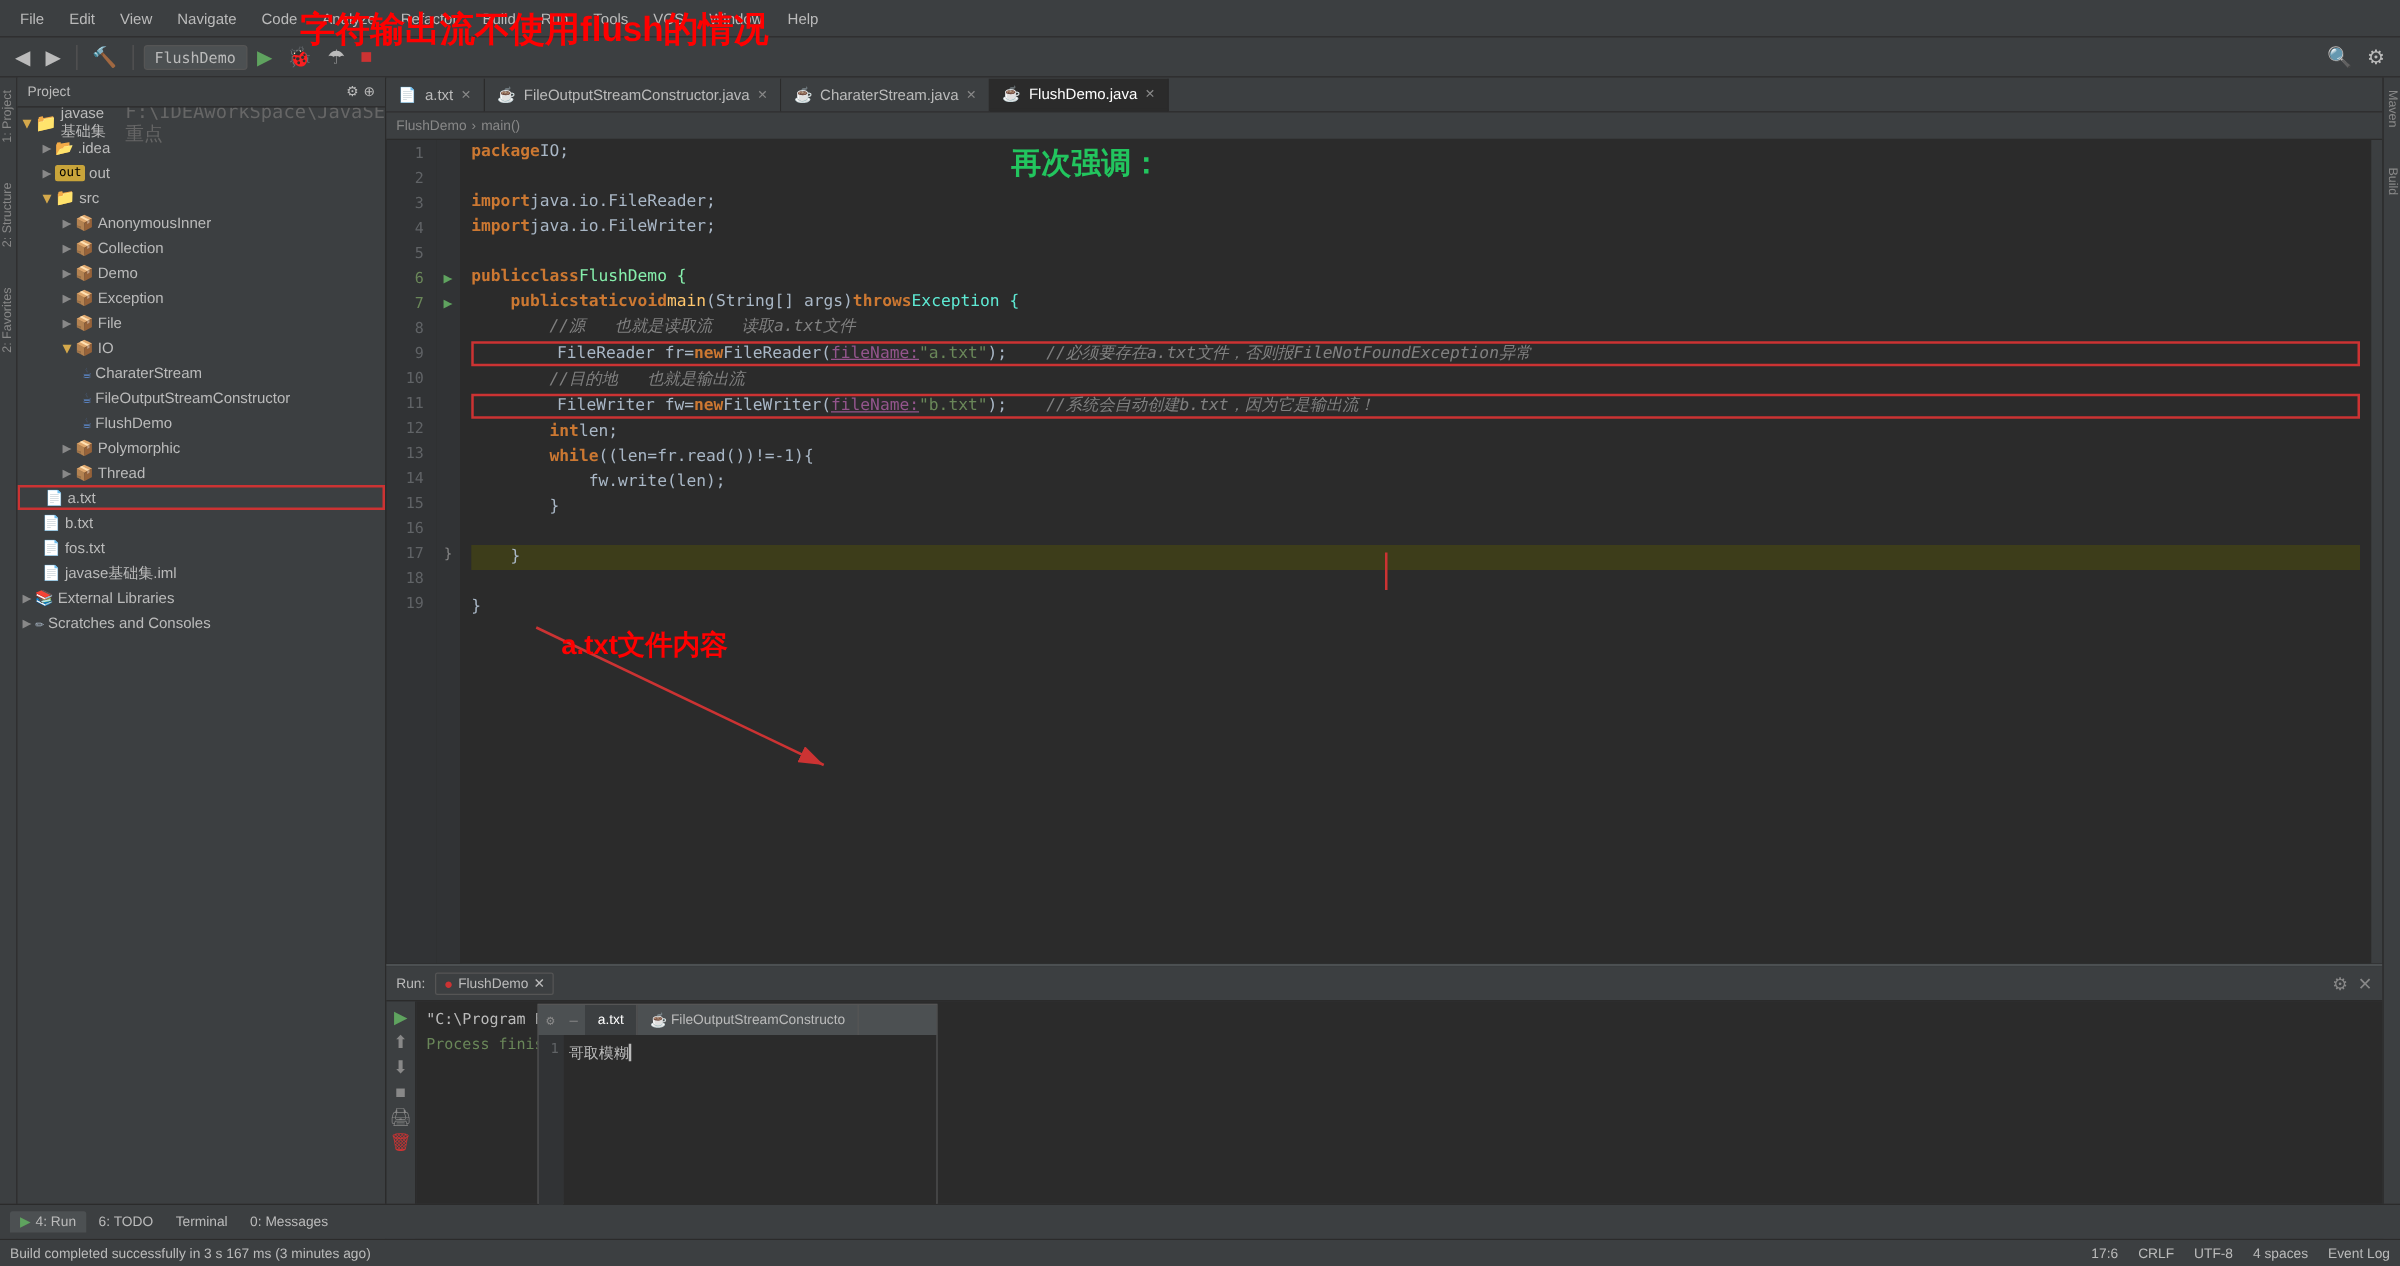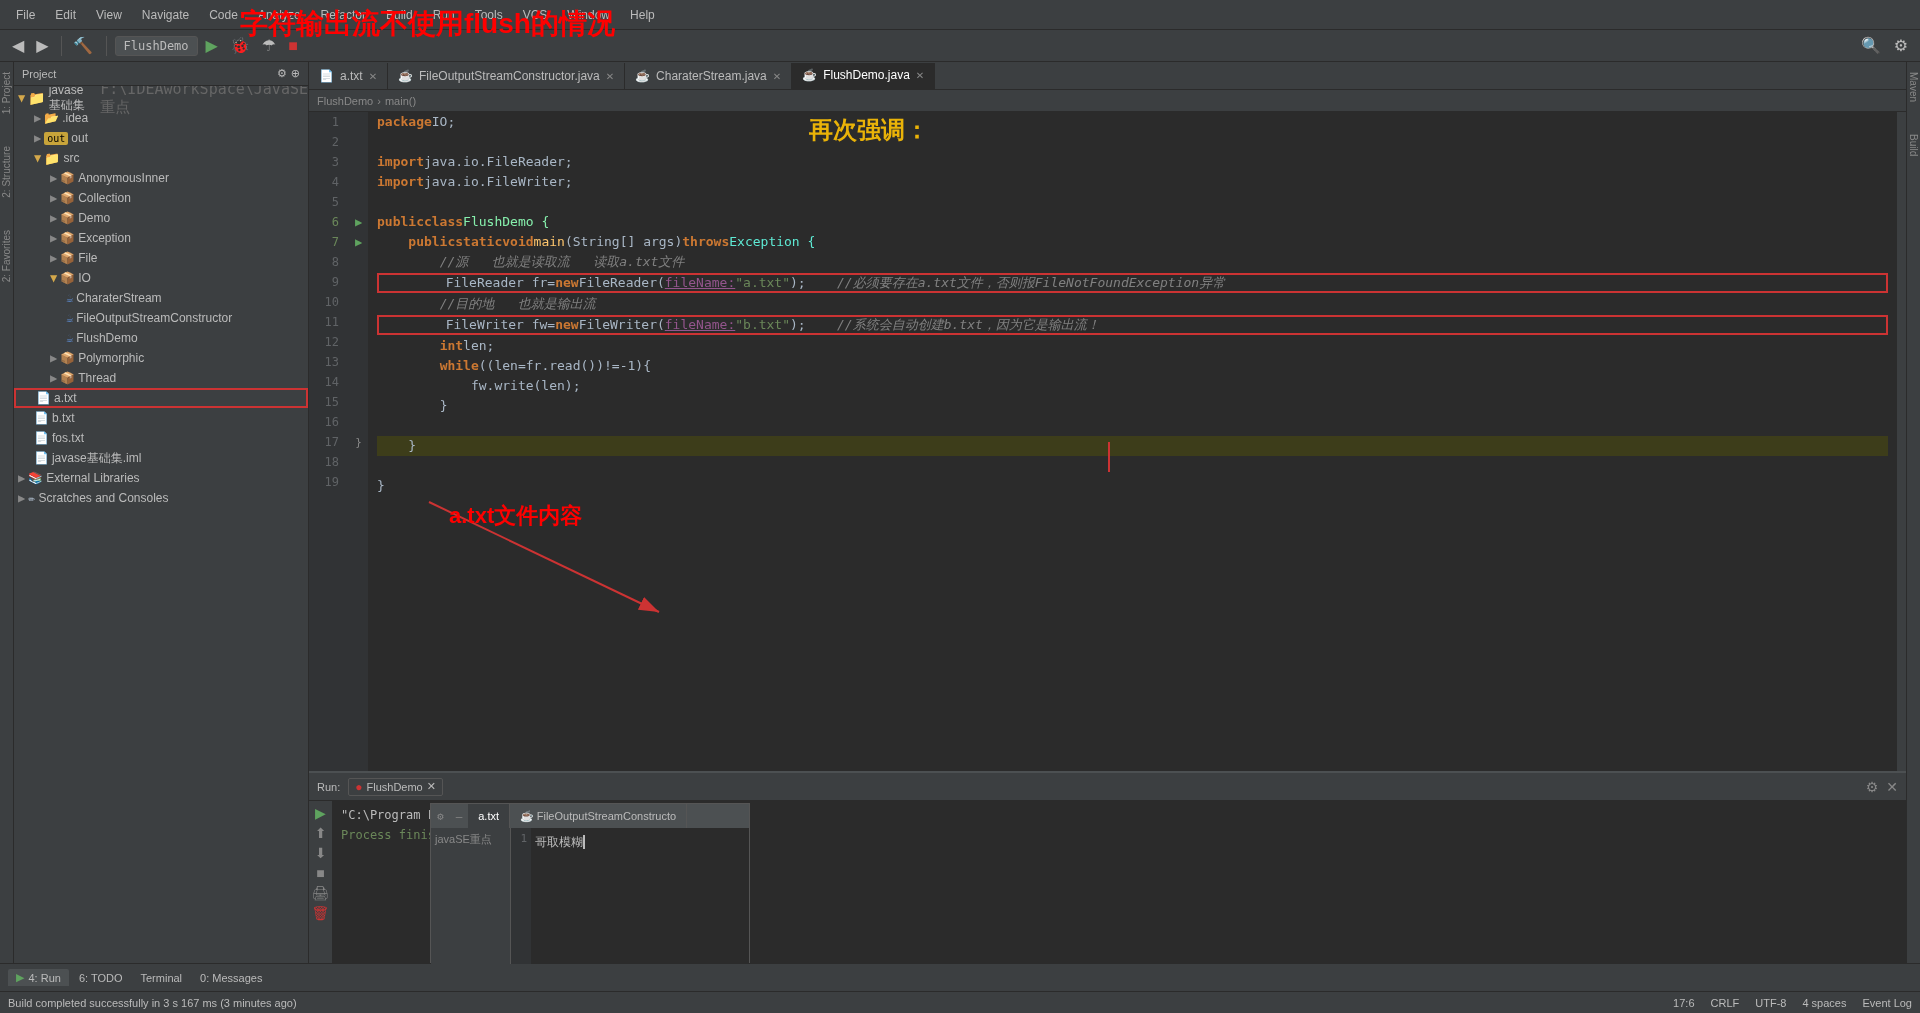--- a/index.html
+++ b/index.html
@@ -345,21 +345,21 @@
           <div class="code-line">&nbsp;&nbsp;&nbsp;&nbsp;&nbsp;&nbsp;&nbsp;&nbsp;<span style="color:#a9b7c6;">}</span></div>
           <div class="code-line">&nbsp;</div>
           <div class="code-line" style="background:#3d3d1a;">&nbsp;&nbsp;&nbsp;&nbsp;<span style="color:#a9b7c6;">}</span></div>
           <div class="code-line">&nbsp;</div>
           <div class="code-line"><span style="color:#a9b7c6;">}</span></div>
         </div>
 
         <div style="width:10px; background:#3c3f41; border-left:1px solid #2b2b2b;"></div>
       </div>
 
-      <div style="position:absolute; top:2px; left:500px; color:#eab308; font-size:24px; font-weight:bold; font-family:'SimHei','Microsoft YaHei',sans-serif; z-index:10; pointer-events:none;text-align:center;">再次强调：</div>
+      <div style="position:absolute; top:2px; left:500px; color:#22c55e; font-size:24px; font-weight:bold; font-family:'SimHei','Microsoft YaHei',sans-serif; z-index:10; pointer-events:none;text-align:center;">再次强调：</div>
 
 
 
       <div style="position:absolute; bottom:240px; left:140px; color:#ff0000; font-size:22px; font-weight:bold; font-family:'SimHei','Microsoft YaHei',sans-serif; z-index:10; pointer-events:none;">a.txt文件内容</div>
 
       <svg style="position:absolute; top:0; left:0; width:100%; height:100%; pointer-events:none; z-index:8;">
 
         <line x1="120" y1="390" x2="350" y2="500" stroke="#cc3333" stroke-width="2" marker-end="url(#arrowhead)"></line>
 
         <line x1="800" y1="330" x2="800" y2="360" stroke="#cc3333" stroke-width="2"></line>
@@ -431,23 +431,20 @@
   <div class="popup-tabs">
     <span style="background:transparent; border:none; color:#888; cursor:pointer; font-size:11px; padding:2px 6px;">⚙</span>
     <span style="background:transparent; border:none; color:#888; cursor:pointer; font-size:11px; padding:2px 6px;">—</span>
     <div class="popup-tab active">a.txt</div>
     <div class="popup-tab">
       <span style="color:#5f8dd3; margin-right:3px;">☕</span>
       <span>FileOutputStreamConstructo</span>
     </div>
   </div>
   <div class="popup-content">
-    <div class="popup-sidebar">
-      <div style="font-size:11px; color:#888; font-family:Segoe UI,Arial,sans-serif;">javaSE重点</div>
-    </div>
     <div style="display:flex; flex:1;">
       <div style="width:20px; background:#313335; color:#606366; font-size:11px; text-align:right; padding-right:4px; padding-top:4px;">
         <div>1</div>
       </div>
       <div class="popup-main">
         <div class="popup-line">
           <span>哥取模糊</span>
             <span class="popup-cursor"></span>
         </div>
       </div>

